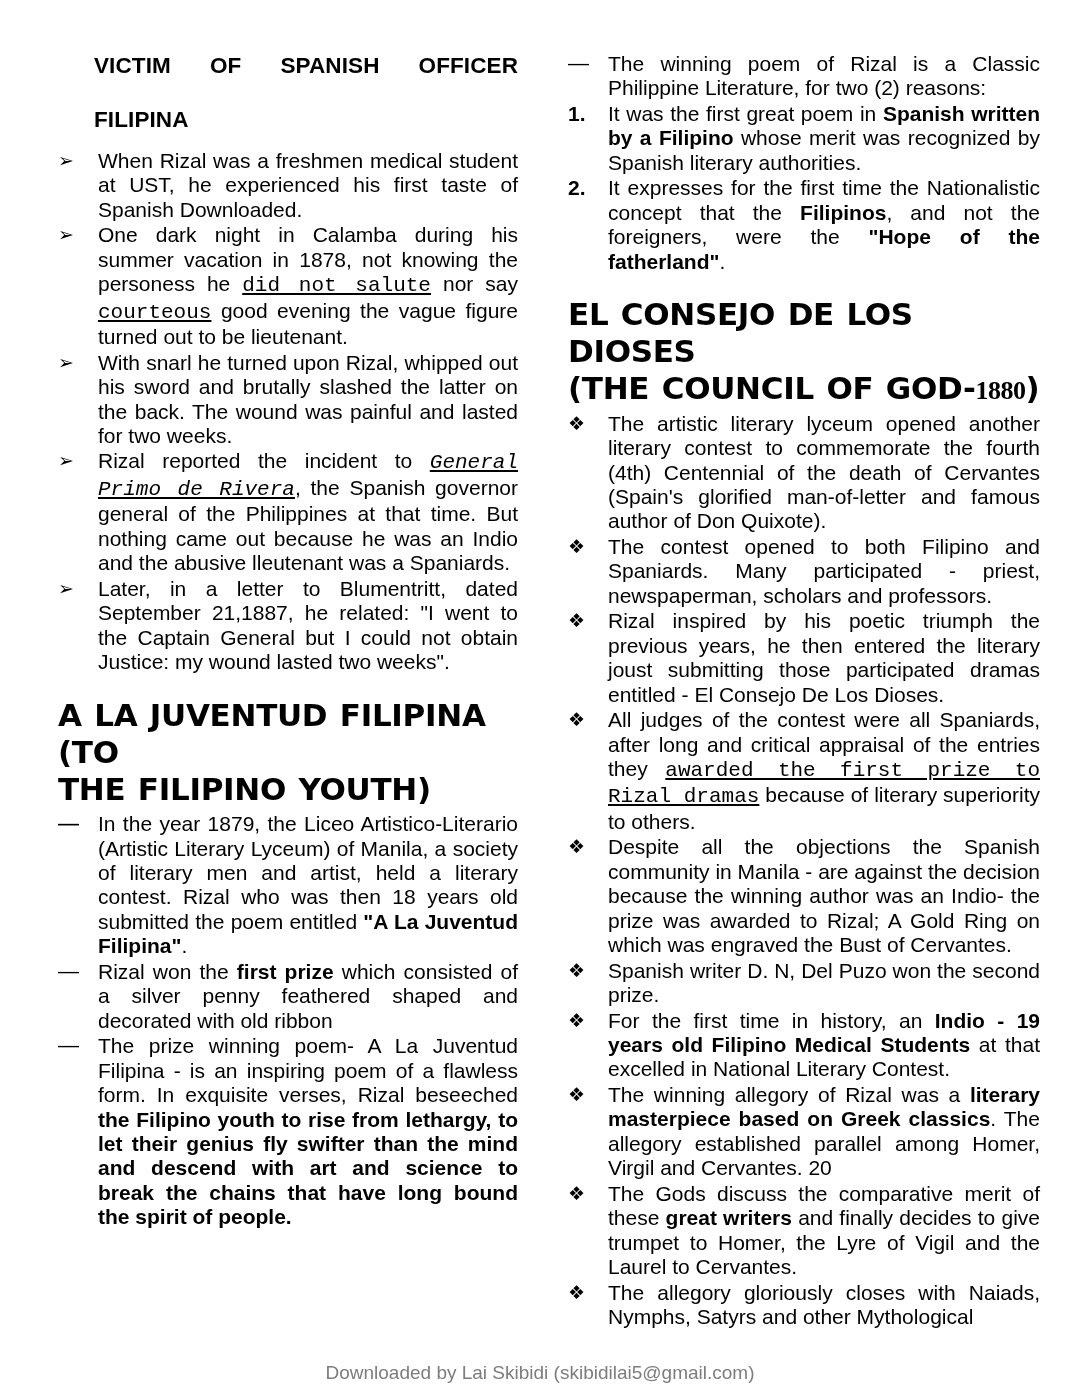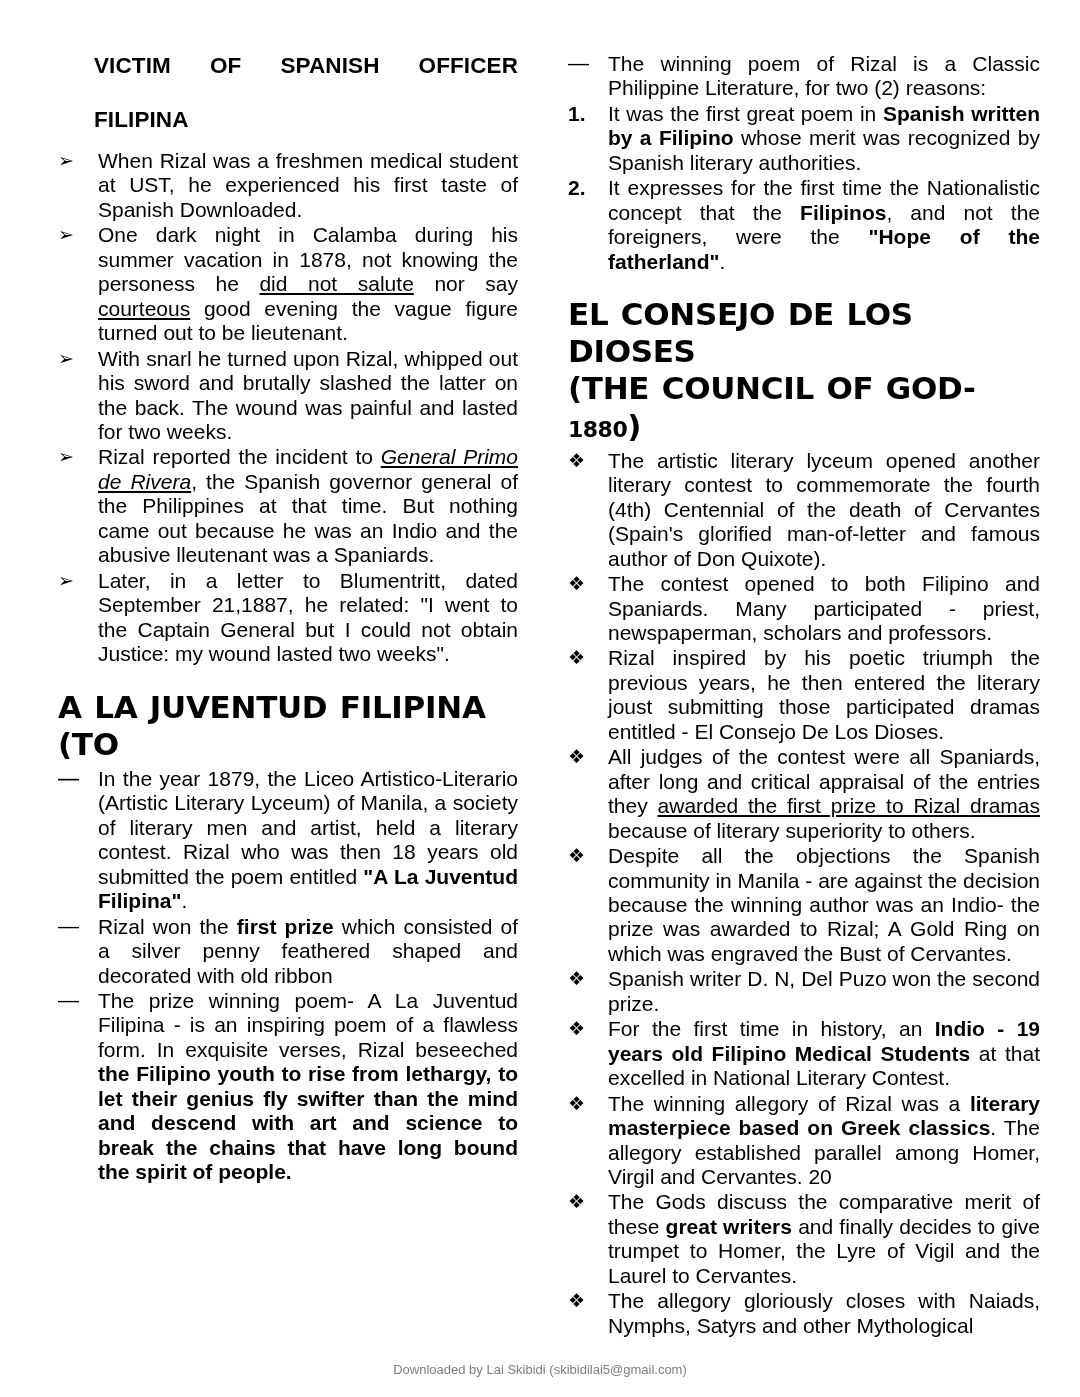--- a/index.html
+++ b/index.html
@@ -71,22 +71,23 @@
     font-family: "DejaVu Sans", sans-serif;
     font-weight: bold;
     font-size: 31px;
     line-height: 1.20;
     letter-spacing: -0.3px;
     margin: 22px 0 4px 0;
     text-align: left;
     word-spacing: 2px;
   }
   .head-display .num {
-    font-size: 22px;
+    font-size: 26px;
     letter-spacing: -0.5px;
+    font-family: Liberation Serif, serif;
   }
 
   
   ul.lst, ol.lst {
     list-style: none;
     margin: 0;
     padding: 0;
   }
   li.item {
     position: relative;
@@ -154,30 +155,30 @@
   }
   .lvl-dash-top li.item {
     padding-left: 40px;
   }
   .lvl-dash-top li.item .mk {
     font-size: 21px;
     top: -1px;
   }
 
   b, strong { font-weight: bold; }
-  u { text-decoration: underline; }
+  u { text-decoration: underline; font-family: Liberation Mono, monospace; }
   i, em { font-style: italic; }
 
   .footer {
     position: absolute;
     left: 0;
     top: 1362px;
     width: 1080px;
     text-align: center;
-    font-size: 13px;
+    font-size: 19px;
     color: #7d7d7d;
     font-family: "Liberation Sans", sans-serif;
   }
 </style>
 </head>
 <body>
 
 <div class="page">
 
   <div class="columns">
@@ -207,20 +208,21 @@
           <span>Rizal reported the incident to <i><u>General Primo de Rivera</u></i>, the Spanish governor general of the Philippines at that time. But nothing came out because he was an Indio and the abusive lleutenant was a Spaniards.</span>
         </li>
         <li class="item">
           <span class="mk">➢</span>
           <span>Later, in a letter to Blumentritt, dated September 21,1887, he related: "I went to the Captain General but I could not obtain Justice: my wound lasted two weeks".</span>
         </li>
       </ul>
 
       <div class="head-display">
         <span>A LA JUVENTUD FILIPINA (TO</span><br>
+        <span>THE FILIPINO YOUTH)</span>
       </div>
 
       <ul class="lst lvl-dash">
         <li class="item">
           <span class="mk">—</span>
         </li>
         <li class="item">
           <span class="mk">—</span>
           <span>In the year 1879, the Liceo Artistico-Literario (Artistic Literary Lyceum) of Manila, a society of literary men and artist, held a literary contest. Rizal who was then 18 years old submitted the poem entitled <b>"A La Juventud Filipina"</b>.</span>
         </li>

